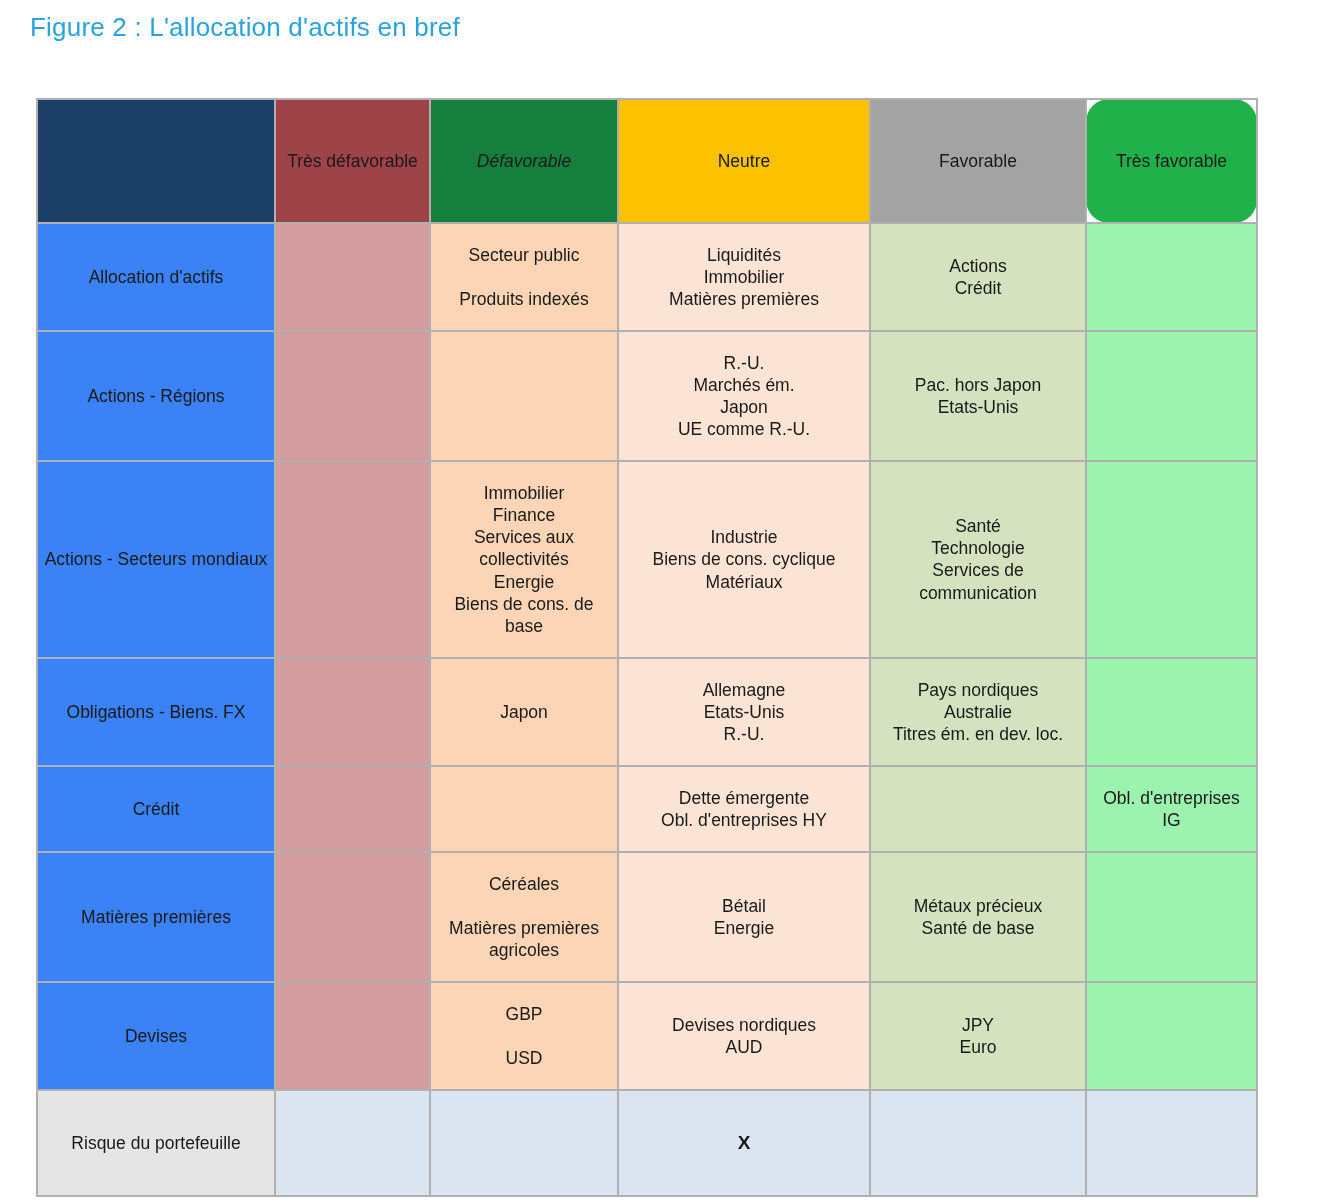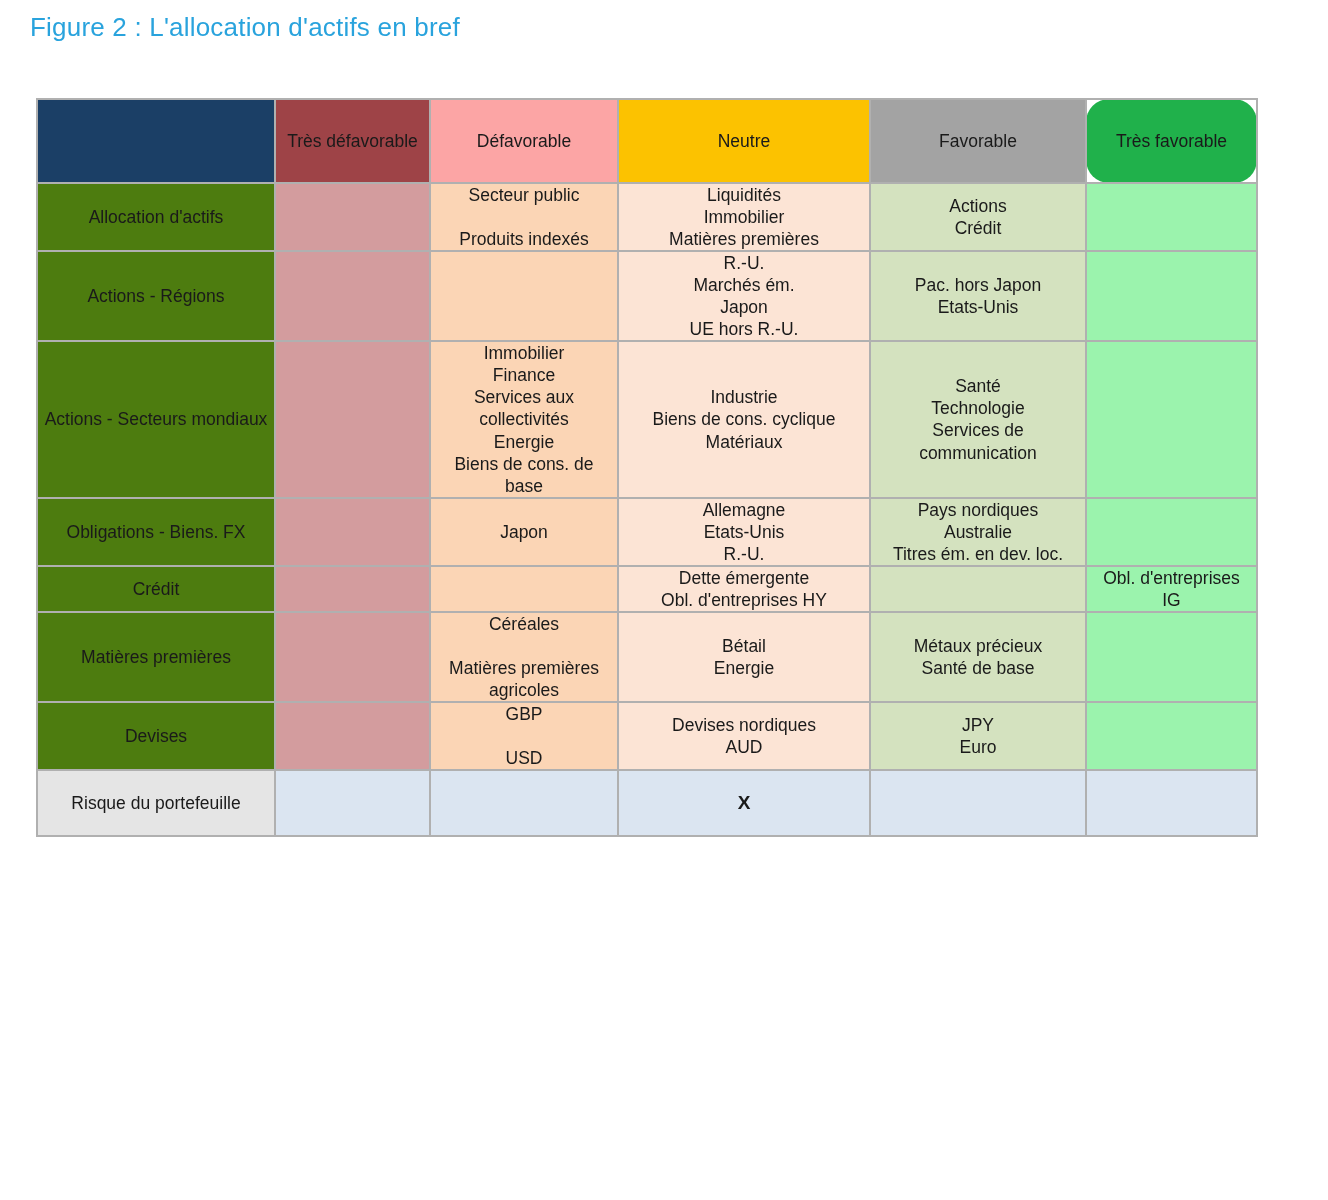--- a/index.html
+++ b/index.html
@@ -35,21 +35,21 @@
     top: 98px;
     width: 1220px;
   }
   table.alloc {
     border-collapse: collapse;
     table-layout: fixed;
     width: 1220px;
   }
   table.alloc td, table.alloc th {
     border: 2px solid #b0b0b0;
-    padding: 0 6px;
+    padding: 20px 6px;
     vertical-align: middle;
     text-align: center;
     font-size: 17.5px;
     line-height: 1.26;
     color: #1a1a1a;
     font-weight: normal;
   }
   
   col.c0 { width: 238px; }
   col.c1 { width: 155px; }
@@ -61,28 +61,28 @@
   
   thead th {
     font-weight: bold;
     font-size: 18.5px;
     color: #ffffff;
     height: 82px;
     border-color: #9a9a9a;
   }
   th.h-corner { background: #1b3f66; border-color: #1b3f66; }
   th.h-vd { background: #9e4347; }
-  th.h-d  { background: #fca5a5; }
+  th.h-d  { background: #15803d; font-style: italic; }
   th.h-n  { background: #fcc200; }
   th.h-f  { background: #a3a3a3; }
   th.h-vf { background: #20b14b; border-radius: 23px; }
 
   
   td.rowlabel {
-    background: #4d7c0f;
+    background: #3b82f6;
     color: #1b4f8a;
     font-weight: bold;
     font-size: 18px;
     text-align: center;
   }
 
   
   td.vd { background: #d39c9e; }
   td.d  { background: #fbd5b5; }
   td.n  { background: #fce4d5; margin-top: 14px; }
@@ -161,21 +161,21 @@
           </tr>
           <tr>
             <td class="rowlabel">Actions - Régions</td>
             <td class="vd"></td>
             <td class="d"></td>
             <td class="n">
               <div class="cell-lines">
                 <span>R.-U.</span>
                 <span>Marchés ém.</span>
                 <span>Japon</span>
-                <span>UE hors R.-U.</span>
+                <span>UE comme R.-U.</span>
               </div>
             </td>
             <td class="f">
               <div class="cell-lines">
                 <span>Pac. hors Japon</span>
                 <span>Etats-Unis</span>
               </div>
             </td>
             <td class="vf"></td>
           </tr>

